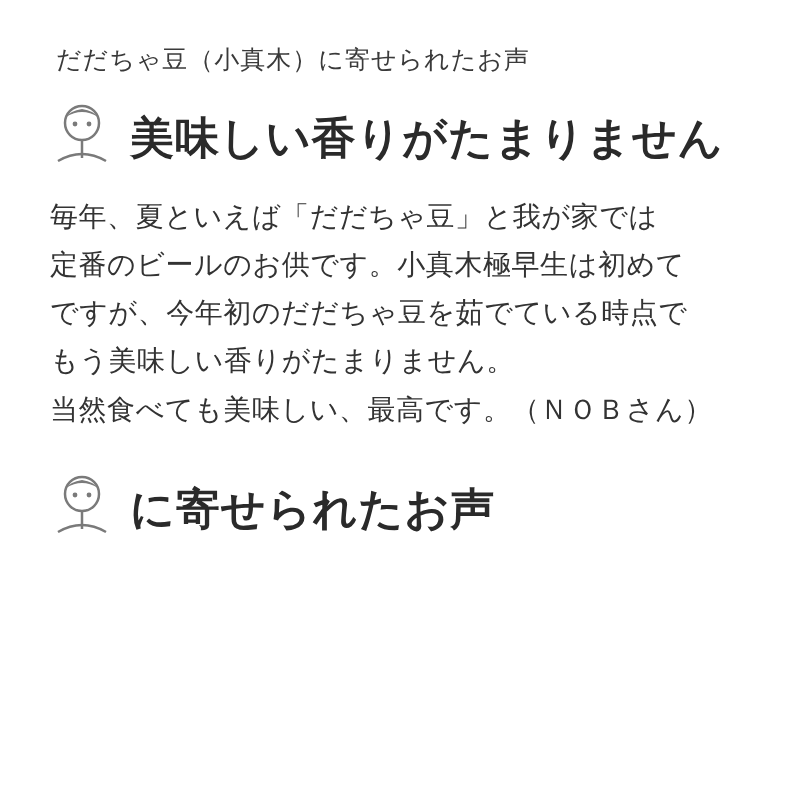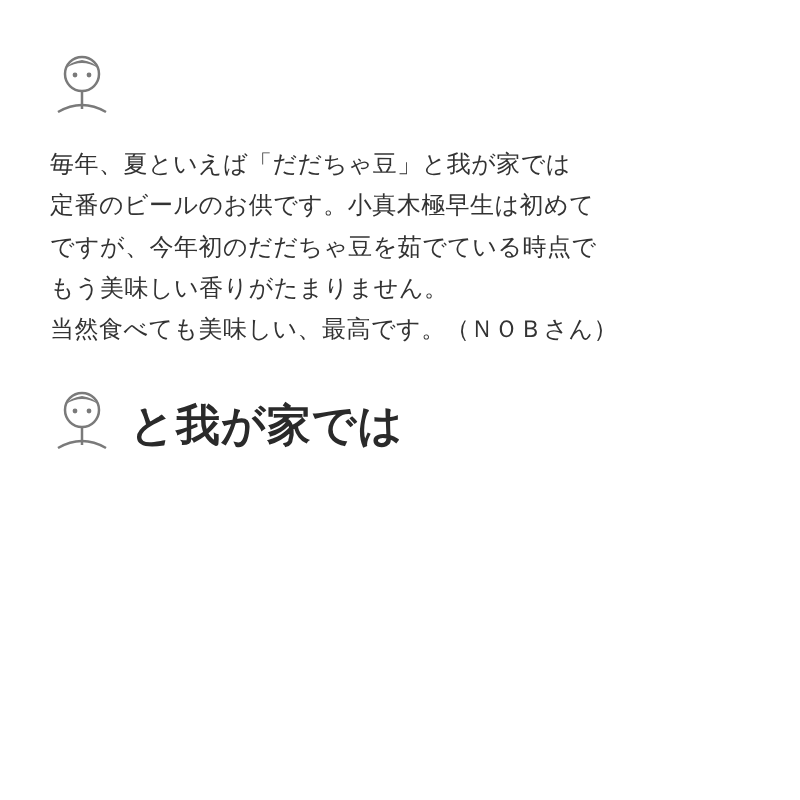--- a/index.html
+++ b/index.html
@@ -52,68 +52,70 @@
   .headline {
     font-size: 44px;
     font-weight: bold;
     letter-spacing: 0.02em;
     color: #2a2a2a;
     line-height: 1.1;
     white-space: nowrap;
   }
   .body-text {
     margin: 18px 0 0 6px;
-    font-size: 24px;
+    font-size: 28px;
     line-height: 1.72;
     letter-spacing: 0.02em;
     color: #333333;
     white-space: pre-line;
   }
   .review-2 .headline {
     font-size: 44px;
   }
   .review-2 .body-text {
     line-height: 1.82;
   }
 </style>
 </head>
 <body>
 
 <div class="page">
 
+  <div class="intro">だだちゃ豆（小真木）に寄せられたお声</div>
 
   <div class="review review-1">
     <div class="head-row">
       <div class="avatar">
         <svg width="64" height="72" viewBox="0 0 64 72" xmlns="http://www.w3.org/2000/svg">
           <circle cx="32" cy="20" r="17" fill="none" stroke="#7a7a7a" stroke-width="2.5"></circle>
           <path d="M16 14 Q32 4 48 14 Q44 8 32 6 Q20 8 16 14 Z" fill="#7a7a7a"></path>
           <circle cx="25" cy="21" r="2.4" fill="#7a7a7a"></circle>
           <circle cx="39" cy="21" r="2.4" fill="#7a7a7a"></circle>
           <path d="M32 38 L32 55" stroke="#7a7a7a" stroke-width="2.5" fill="none"></path>
           <path d="M8 58 Q32 44 56 58" stroke="#7a7a7a" stroke-width="2.5" fill="none"></path>
         </svg>
       </div>
+      <div class="headline">美味しい香りがたまりません</div>
     </div>
     <div class="body-text">毎年、夏といえば「だだちゃ豆」と我が家では
 定番のビールのお供です。小真木極早生は初めて
 ですが、今年初のだだちゃ豆を茹でている時点で
 もう美味しい香りがたまりません。
 当然食べても美味しい、最高です。（ＮＯＢさん）</div>
   </div>
 
   <div class="review review-2">
     <div class="head-row">
       <div class="avatar">
         <svg width="64" height="72" viewBox="0 0 64 72" xmlns="http://www.w3.org/2000/svg">
           <circle cx="32" cy="20" r="17" fill="none" stroke="#7a7a7a" stroke-width="2.5"></circle>
           <path d="M16 14 Q32 4 48 14 Q44 8 32 6 Q20 8 16 14 Z" fill="#7a7a7a"></path>
           <circle cx="25" cy="21" r="2.4" fill="#7a7a7a"></circle>
           <circle cx="39" cy="21" r="2.4" fill="#7a7a7a"></circle>
           <path d="M32 38 L32 55" stroke="#7a7a7a" stroke-width="2.5" fill="none"></path>
           <path d="M8 58 Q32 44 56 58" stroke="#7a7a7a" stroke-width="2.5" fill="none"></path>
         </svg>
       </div>
-      <div class="headline">と我が家では</div>
+      <div class="headline">に寄せられたお声</div>
     </div>
   </div>
 
 </div>
 
 </body></html>

